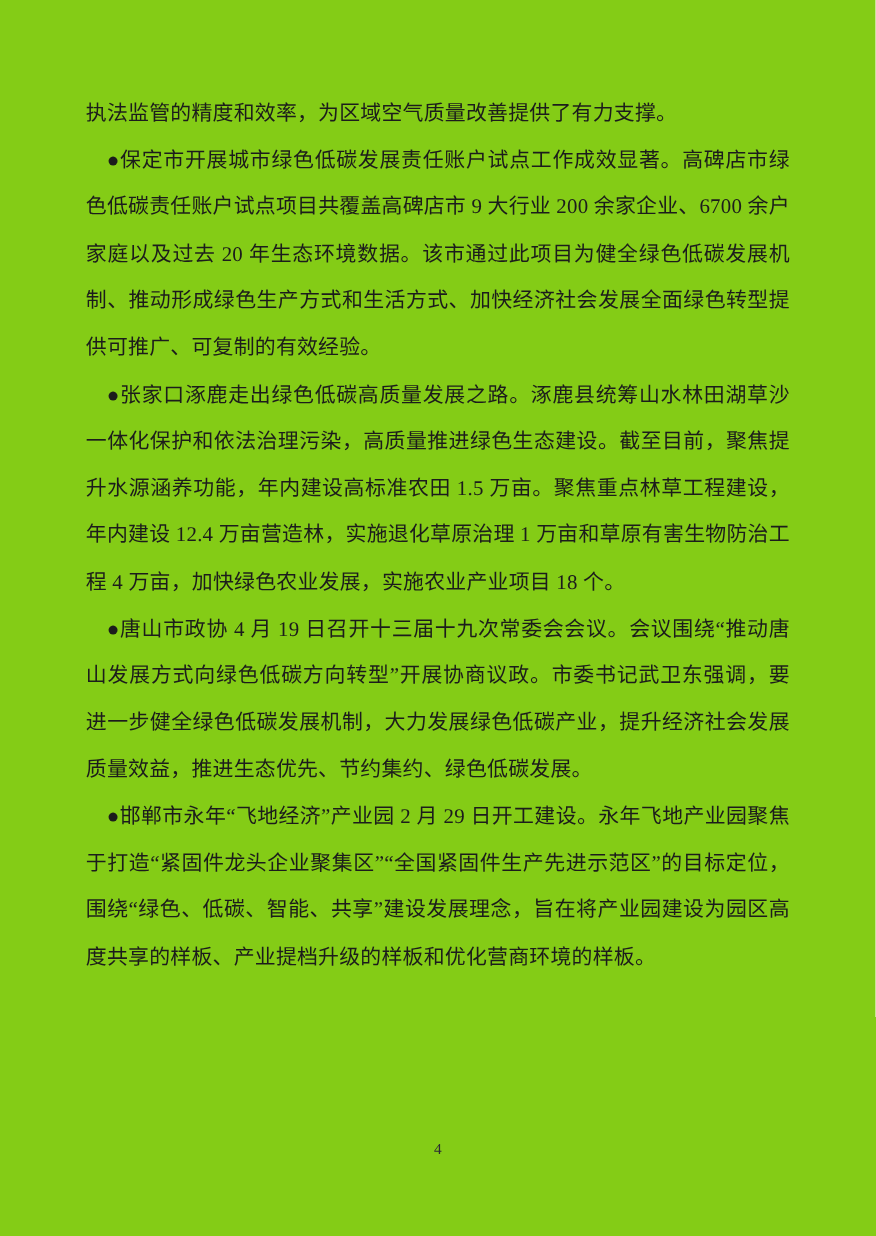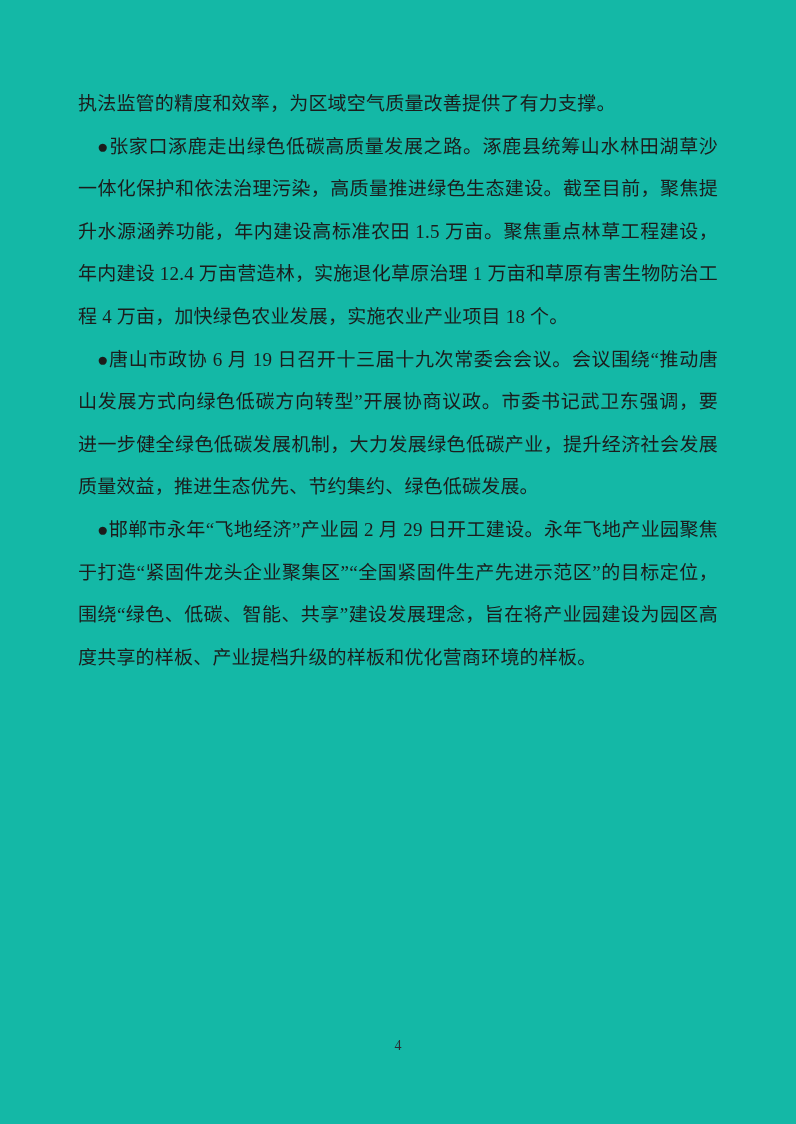--- a/index.html
+++ b/index.html
@@ -4,21 +4,21 @@
 <style>
   html, body {
     margin: 0;
     padding: 0;
     background: #ffffff;
   }
   .page {
     position: relative;
     width: 796px;
     height: 1124px;
-    background: #14b8a6;
+    background: #84cc16;
     overflow: hidden;
     font-family: "Liberation Serif", "DejaVu Serif", serif;
     color: #1c1c1c;
   }
   .content {
     position: absolute;
     left: 78px;
     top: 83px;
     width: 640px;
   }
@@ -47,20 +47,21 @@
     color: #2b2b33;
     font-family: "Liberation Serif", "DejaVu Serif", serif;
   }
 </style>
 </head>
 <body>
 
 <div class="page">
   <main class="content" id="paragraph-container">
       <p class="para">执法监管的精度和效率，为区域空气质量改善提供了有力支撑。</p>
+      <p class="para indent">●保定市开展城市绿色低碳发展责任账户试点工作成效显著。高碑店市绿色低碳责任账户试点项目共覆盖高碑店市 9 大行业 200 余家企业、6700 余户家庭以及过去 20 年生态环境数据。该市通过此项目为健全绿色低碳发展机制、推动形成绿色生产方式和生活方式、加快经济社会发展全面绿色转型提供可推广、可复制的有效经验。</p>
       <p class="para indent">●张家口涿鹿走出绿色低碳高质量发展之路。涿鹿县统筹山水林田湖草沙一体化保护和依法治理污染，高质量推进绿色生态建设。截至目前，聚焦提升水源涵养功能，年内建设高标准农田 1.5 万亩。聚焦重点林草工程建设，年内建设 12.4 万亩营造林，实施退化草原治理 1 万亩和草原有害生物防治工程 4 万亩，加快绿色农业发展，实施农业产业项目 18 个。</p>
-      <p class="para indent">●唐山市政协 6 月 19 日召开十三届十九次常委会会议。会议围绕“推动唐山发展方式向绿色低碳方向转型”开展协商议政。市委书记武卫东强调，要进一步健全绿色低碳发展机制，大力发展绿色低碳产业，提升经济社会发展质量效益，推进生态优先、节约集约、绿色低碳发展。</p>
+      <p class="para indent">●唐山市政协 4 月 19 日召开十三届十九次常委会会议。会议围绕“推动唐山发展方式向绿色低碳方向转型”开展协商议政。市委书记武卫东强调，要进一步健全绿色低碳发展机制，大力发展绿色低碳产业，提升经济社会发展质量效益，推进生态优先、节约集约、绿色低碳发展。</p>
       <p class="para indent">●邯郸市永年“飞地经济”产业园 2 月 29 日开工建设。永年飞地产业园聚焦于打造“紧固件龙头企业聚集区”“全国紧固件生产先进示范区”的目标定位，围绕“绿色、低碳、智能、共享”建设发展理念，旨在将产业园建设为园区高度共享的样板、产业提档升级的样板和优化营商环境的样板。</p>
     </main>
   <footer class="page-footer">
     <span class="page-number">4</span>
   </footer>
 </div>
 
 </body></html>

